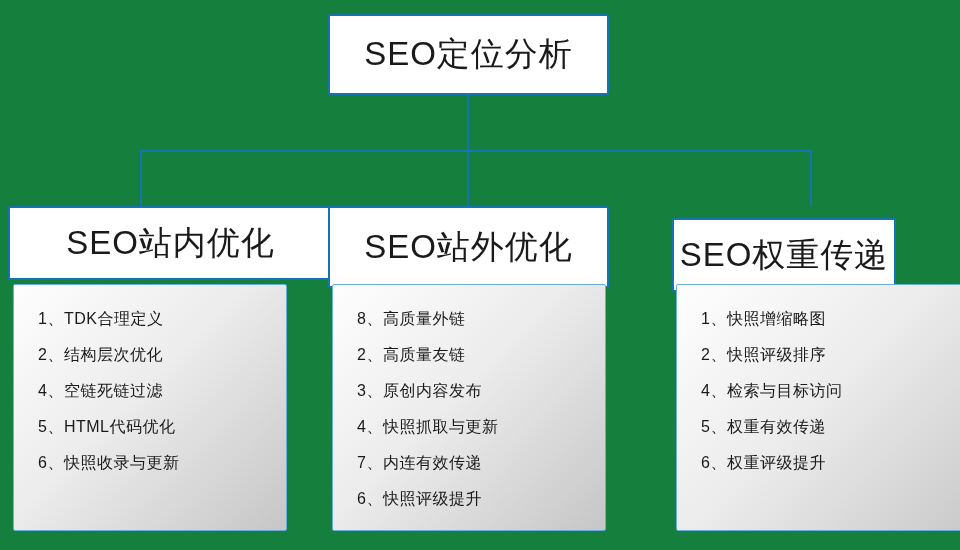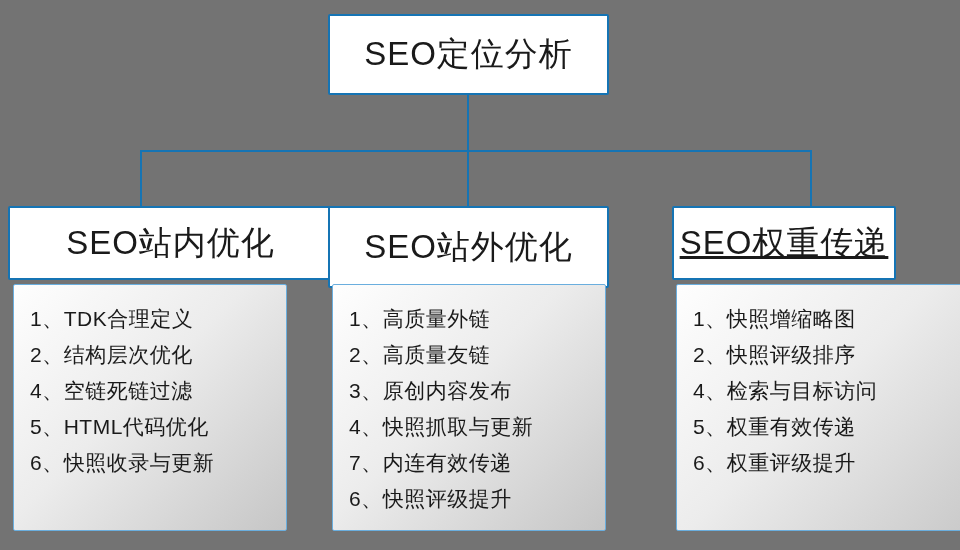--- a/index.html
+++ b/index.html
@@ -1,17 +1,17 @@
 <!DOCTYPE html>
 <html><head>
 <meta charset="utf-8">
 <style>
   html,body{margin:0;padding:0;background:#ffffff;}
   body{font-family:"Liberation Sans","DejaVu Sans",sans-serif;color:#1a1a1a;}
-  .canvas{position:relative;width:960px;height:550px;background:#737373;overflow:hidden;}
+  .canvas{position:relative;width:960px;height:550px;background:#15803d;overflow:hidden;}
 
   .node{
     position:absolute;
     background:#ffffff;
     border:2px solid #1574b4;
     border-radius:2px;
     display:flex;align-items:center;justify-content:center;
     font-size:33px;
     letter-spacing:1px;
     color:#1a1a1a;
@@ -24,38 +24,39 @@
 
   .listbox{
     position:absolute;
     box-sizing:border-box;
     border:1px solid #6aaede;
     border-radius:2px;
     background:linear-gradient(135deg,#fefefe 0%,#ececec 45%,#c6c6c6 100%);
   }
   .listbox ul{list-style:none;margin:0;padding:16px 8px 0 16px;}
   .listbox li{
-    font-size:21px;
+    font-size:16px;
     line-height:36px;
     white-space:nowrap;
     color:#1a1a1a;
     letter-spacing:0.5px;
+    margin-left:8px;
   }
 
   
   #root-node{left:328px;top:14px;width:281px;height:81px;}
 
   #line-root-v{left:467px;top:95px;height:111px;}
   #line-h{left:140px;top:150px;width:671px;}
   #line-left-v{left:140px;top:150px;height:56px;}
   #line-right-v{left:810px;top:150px;height:56px;}
 
   #header-0{left:8px;top:206px;width:325px;height:74px;}
   #header-1{left:328px;top:206px;width:281px;height:82px;}
-  #header-2{left:672px;top:206px;width:224px;height:74px;text-decoration:underline;}
+  #header-2{left:672px;top:218px;width:224px;height:74px;}
 
   #list-0{left:13px;top:284px;width:274px;height:247px;}
   #list-1{left:332px;top:284px;width:274px;height:247px;}
   #list-2{left:676px;top:284px;width:326px;height:247px;}
 </style>
 </head>
 <body>
 
 <div class="canvas">
 
@@ -83,21 +84,21 @@
       <li>1、TDK合理定义</li>
       <li>2、结构层次优化</li>
       <li>4、空链死链过滤</li>
       <li>5、HTML代码优化</li>
       <li>6、快照收录与更新</li>
     </ul>
   </div>
 
   <div class="listbox" id="list-1">
     <ul>
-      <li>1、高质量外链</li>
+      <li>8、高质量外链</li>
       <li>2、高质量友链</li>
       <li>3、原创内容发布</li>
       <li>4、快照抓取与更新</li>
       <li>7、内连有效传递</li>
       <li>6、快照评级提升</li>
     </ul>
   </div>
 
   <div class="listbox" id="list-2">
     <ul>

